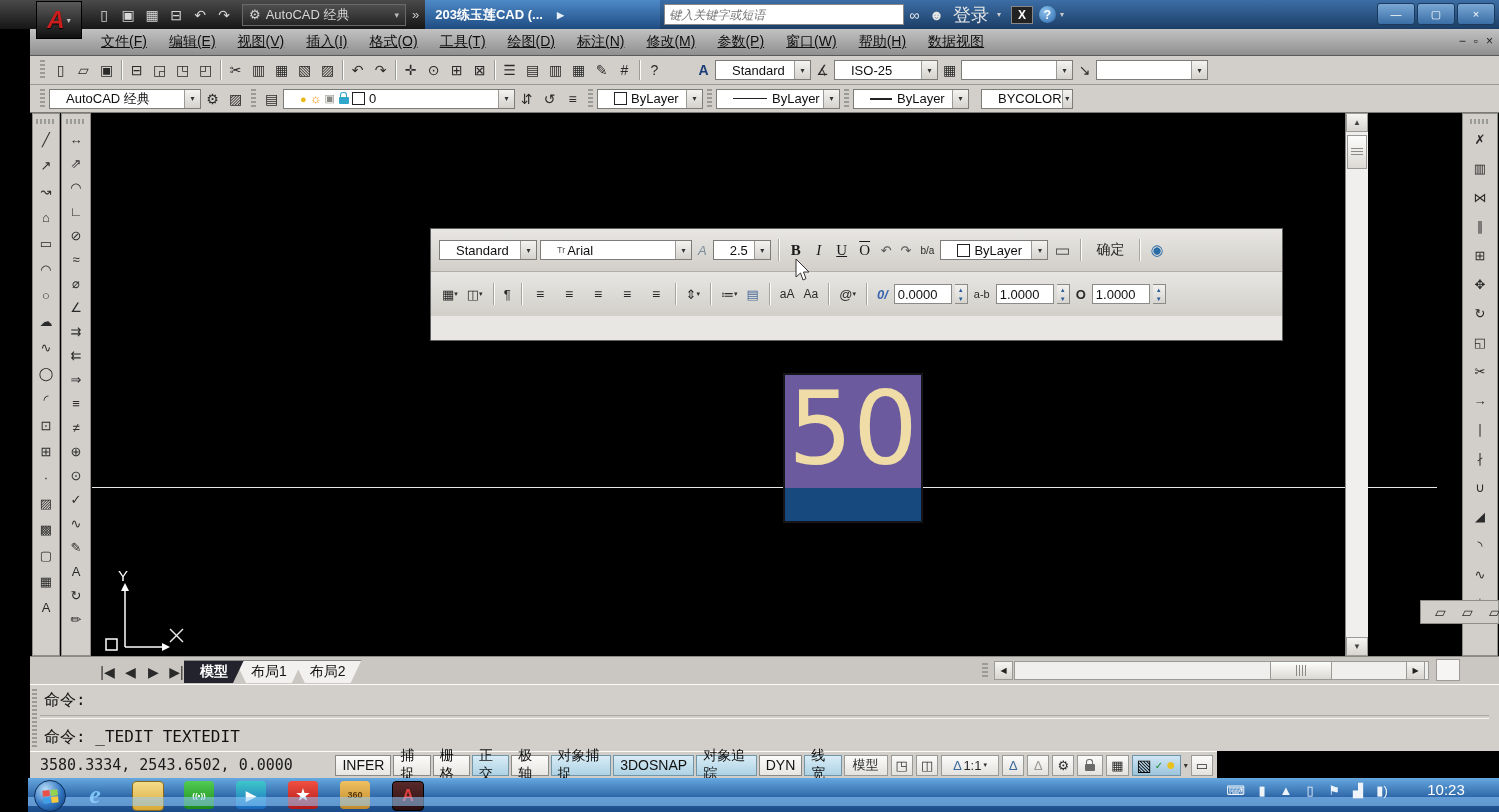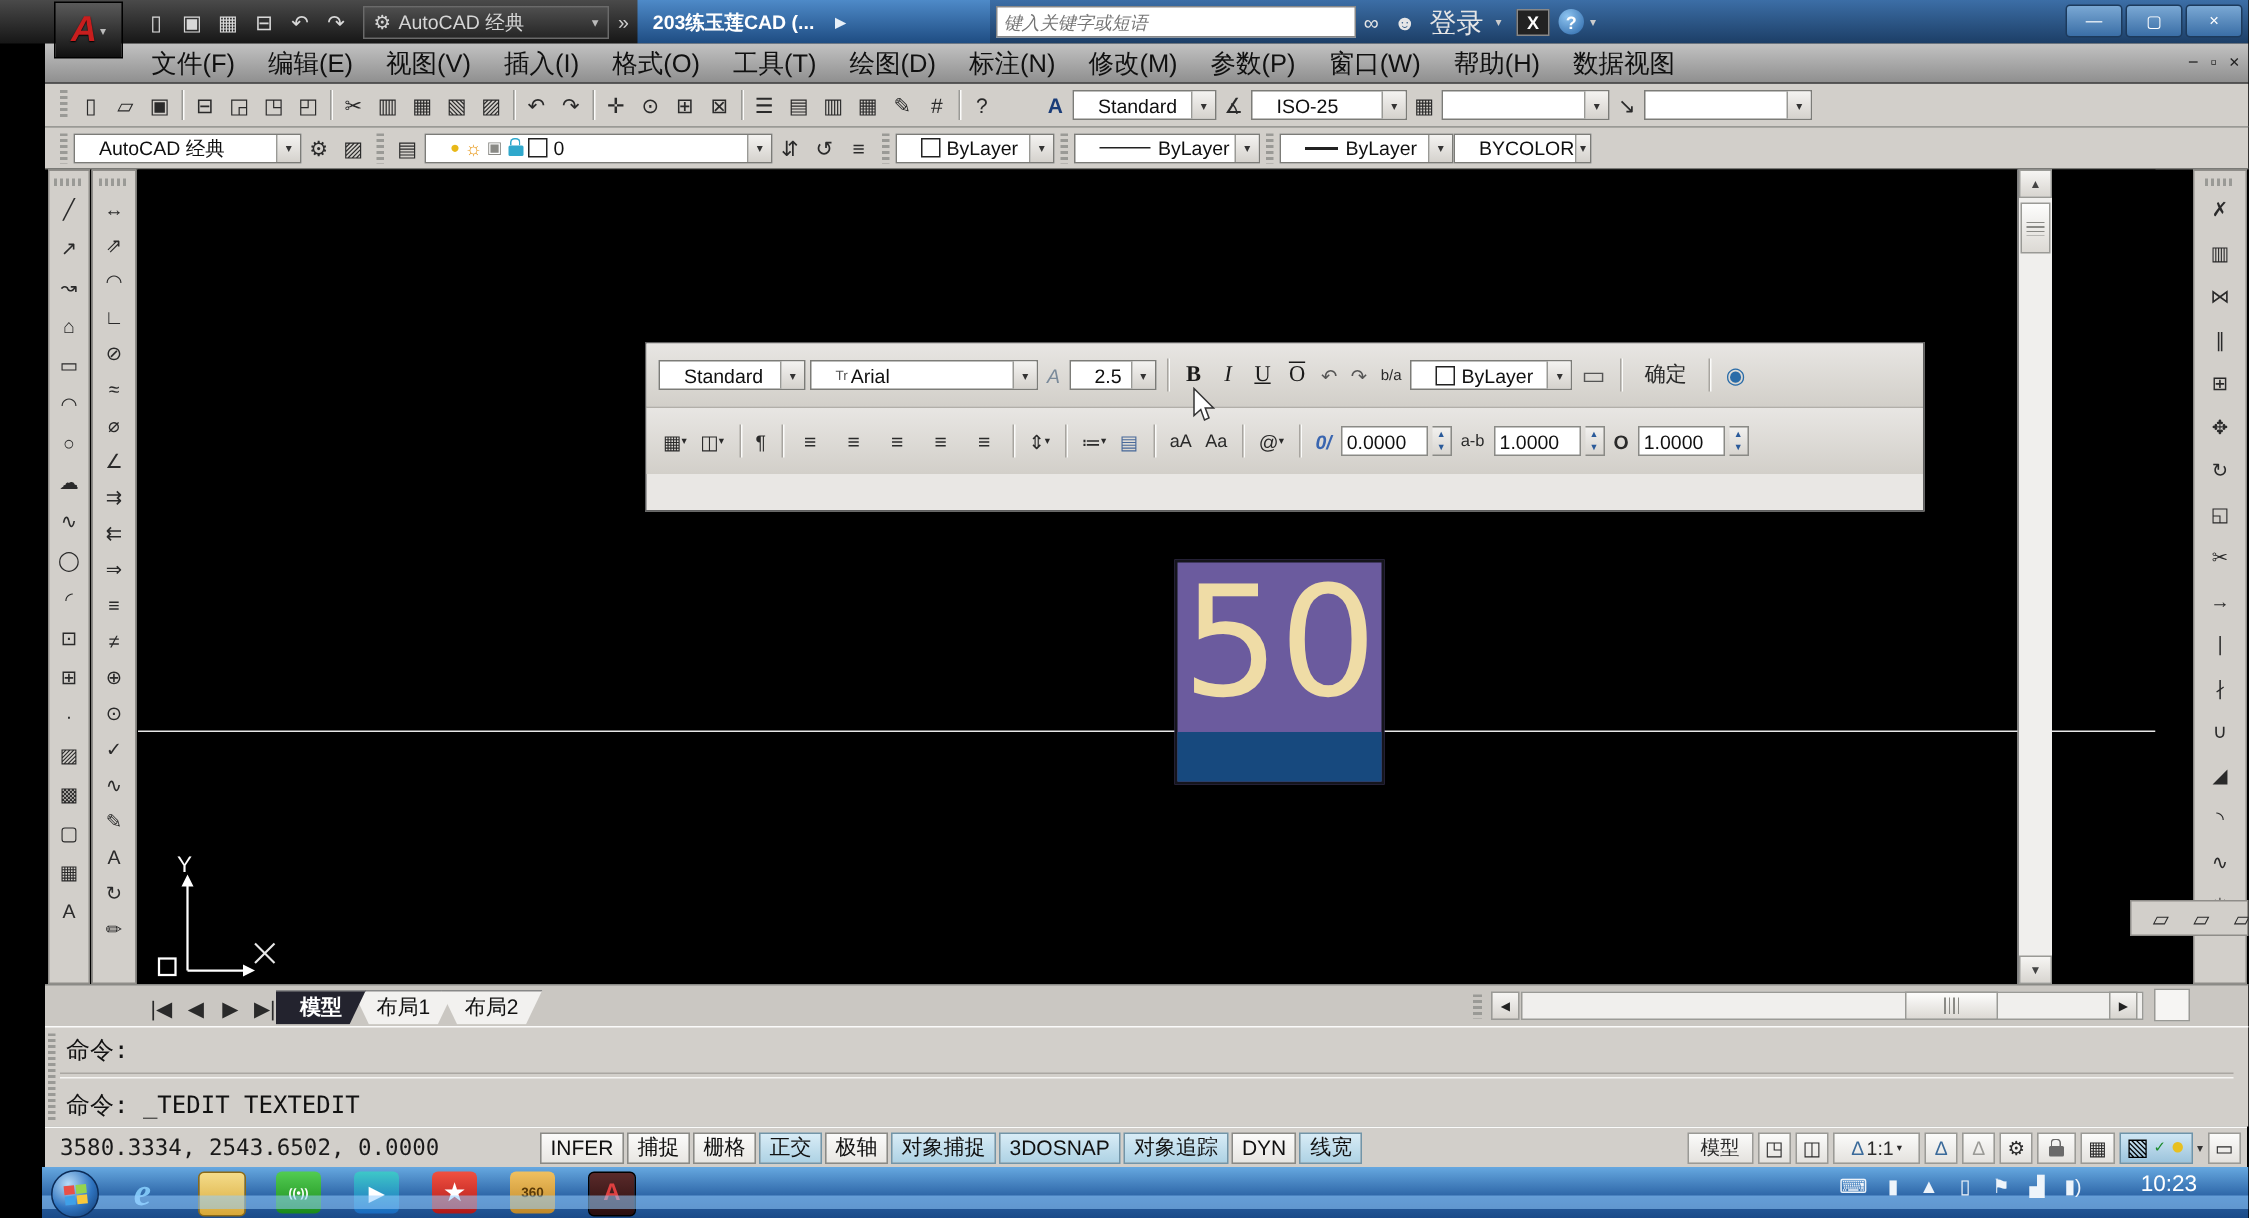--- a/index.html
+++ b/index.html
@@ -23,21 +23,21 @@
   .search{width:230px;height:19px;border:1px solid #888;font-size:12px;font-style:italic;color:#666;padding:0 4px;background:#fff;}
   .tbic{color:#e6e6e6;font-size:14px;margin:0 5px;}
   #signin{color:#e6e6e6;font-size:18px;margin:0 4px;}
   .ddw{color:#ccc;font-size:8px;margin:0 4px;}
   #xchg{width:20px;height:16px;background:#222;border:1px solid #888;color:#fff;font-size:12px;font-weight:bold;display:flex;align-items:center;justify-content:center;margin:0 6px;}
   #helpb{width:17px;height:17px;border-radius:50%;background:radial-gradient(circle at 35% 30%,#8ec4f0,#2a66a8);color:#fff;font-size:12px;font-weight:bold;display:flex;align-items:center;justify-content:center;}
   .winbtn{width:36px;height:20px;margin-left:2px;border:1px solid #1c3a5c;border-radius:3px;background:linear-gradient(#7aa8d4,#3a6ea6);color:#fff;font-size:11px;display:flex;align-items:center;justify-content:center;}
   #winbtns{position:absolute;right:4px;top:3px;display:flex;}
   
   #menubar{left:30px;top:29px;width:1469px;height:27px;background:linear-gradient(#c2c2c2,#8f8f8f);display:flex;align-items:center;padding-left:60px;box-sizing:border-box;border-bottom:1px solid #5a5a5a;}
-  .mitem{padding:0 11px;font-size:17px;color:#101010;height:100%;display:flex;align-items:center;}
+  .mitem{padding:0 11px;font-size:14px;color:#101010;height:100%;display:flex;align-items:center;text-decoration:underline;}
   #docwin{position:absolute;right:6px;top:6px;display:flex;gap:8px;color:#222;font-size:12px;}
   
   #tb1{left:30px;top:56px;width:1469px;height:29px;background:#d2cfca;border-bottom:1px solid #9a9a96;display:flex;align-items:center;padding-left:6px;box-sizing:border-box;}
   #tb2{left:30px;top:85px;width:1469px;height:28px;background:#d2cfca;border-bottom:1px solid #7a7a76;display:flex;align-items:center;padding-left:6px;box-sizing:border-box;}
   .tbtn{width:23px;height:22px;display:flex;align-items:center;justify-content:center;font-size:14px;color:#2a2a2a;}
   .sep{width:1px;height:20px;background:#9a9a96;box-shadow:1px 0 0 #fbfbfa;margin:0 3px;}
   .grip{width:5px;height:20px;background:repeating-linear-gradient(180deg,#9a9a96 0 2px,rgba(0,0,0,0) 2px 4px);margin:0 4px;}
   .gripv{height:5px;width:20px;background:repeating-linear-gradient(90deg,#9a9a96 0 2px,rgba(0,0,0,0) 2px 4px);margin:2px 0 4px 0;}
   .combo{height:20px;background:#fff;border:1px solid #7c7c78;display:flex;align-items:center;font-size:13px;padding-left:16px;color:#101010;box-sizing:border-box;}
   .combo .dd{margin-left:auto;width:15px;height:100%;background:linear-gradient(#f4f3f1,#d5d2cd);border-left:1px solid #9a9a96;display:flex;align-items:center;justify-content:center;font-size:8px;color:#333;}
@@ -77,21 +77,21 @@
   .tab.on{background:#23232e;color:#fff;font-weight:bold;z-index:2;position:relative;clip-path:polygon(0 0,100% 0,calc(100% - 11px) 100%,0 100%);margin-left:4px;}
   .hsb{position:absolute;top:4px;height:19px;background:#f0efed;border:1px solid #9a9a96;box-sizing:border-box;}
   .hthumb{position:absolute;top:4px;width:62px;height:19px;background:linear-gradient(#fdfdfc,#dcd9d4);border:1px solid #9a9a96;box-sizing:border-box;display:flex;align-items:center;justify-content:center;}
   .hthumb i{display:block;width:10px;height:11px;background:repeating-linear-gradient(90deg,#8a8a86 0 1px,rgba(0,0,0,0) 1px 3px);}
   
   #cmd{left:30px;top:684px;width:1469px;height:67px;background:#d2cfca;border-top:1px solid #fbfbfa;box-sizing:border-box;}
   #cmd .cgrip{position:absolute;left:2px;top:4px;width:5px;height:58px;background:repeating-linear-gradient(180deg,#9a9a96 0 2px,rgba(0,0,0,0) 2px 4px);}
   .cline{position:absolute;left:14px;font-family:"DejaVu Sans Mono","Liberation Mono",monospace;font-size:16px;color:#111;}
   #cmddiv{position:absolute;left:10px;top:30px;width:1449px;height:2px;border-top:1px solid #aaa7a2;border-bottom:1px solid #f6f5f3;}
   
-  #status{left:30px;top:751px;width:1468px;height:27px;background:#d2cfca;border-top:1px solid #fbfbfa;display:flex;align-items:center;box-sizing:border-box;padding-left:10px;}
+  #status{left:30px;top:751px;width:1187px;height:27px;background:#d2cfca;border-top:1px solid #fbfbfa;display:flex;align-items:center;box-sizing:border-box;padding-left:10px;}
   #coords{width:320px;font-family:"DejaVu Sans Mono","Liberation Mono",monospace;font-size:15px;color:#1a1a1a;}
   #toggles{display:flex;align-items:center;}
   .toggle{height:21px;padding:0 6px;border:1px solid #8a8a86;font-size:14px;display:flex;align-items:center;background:linear-gradient(#fbfbfa,#e8e6e2);color:#111;margin-right:2px;box-sizing:border-box;}
   .toggle.on{background:linear-gradient(#d8ecf6,#aed2e4);border-color:#7295a8;}
   #statusR{margin-left:auto;display:flex;align-items:center;gap:3px;padding-right:4px;}
   .stbtn{height:21px;min-width:22px;padding:0 4px;border:1px solid #9a9a96;background:linear-gradient(#fbfbfa,#e4e2de);font-size:13px;color:#2a2a2a;display:flex;align-items:center;justify-content:center;box-sizing:border-box;}
   .sthl{background:linear-gradient(#cfe6f4,#9cc4dc);border:1px solid #6e94aa;display:flex;gap:3px;align-items:center;padding:1px 4px;height:21px;box-sizing:border-box;}
   
   #taskbar{left:28px;top:778px;width:1471px;height:34px;background:linear-gradient(#66a8e0,#2a62a4 60%,#1a4a88);overflow:hidden;}
   #taskbar .glass{position:absolute;left:0;right:0;top:19px;height:9px;background:rgba(150,205,255,.55);z-index:5;}
@@ -265,21 +265,21 @@
       <span class="lnsw" style="width:34px;"></span>
       <span>ByLayer</span>
         <span class="dd">▾</span>
     </div>
     <span class="grip"></span>
     <div class="combo" style="width:116px;">
       <span class="lnsw" style="width:22px;height:2px;"></span>
       <span>ByLayer</span>
         <span class="dd">▾</span>
     </div>
-    <div class="combo" style="width:92px;margin-left:0;">
+    <div class="combo" style="width:92px;margin-left:12px;">
       <span>BYCOLOR</span>
         <span class="dd">▾</span>
     </div>
   </div>
 
   <div id="main" class="abs">
     <div id="canvas">
       <div id="hline"></div>
       <div id="mtextbox">
         <div class="val">50</div>

